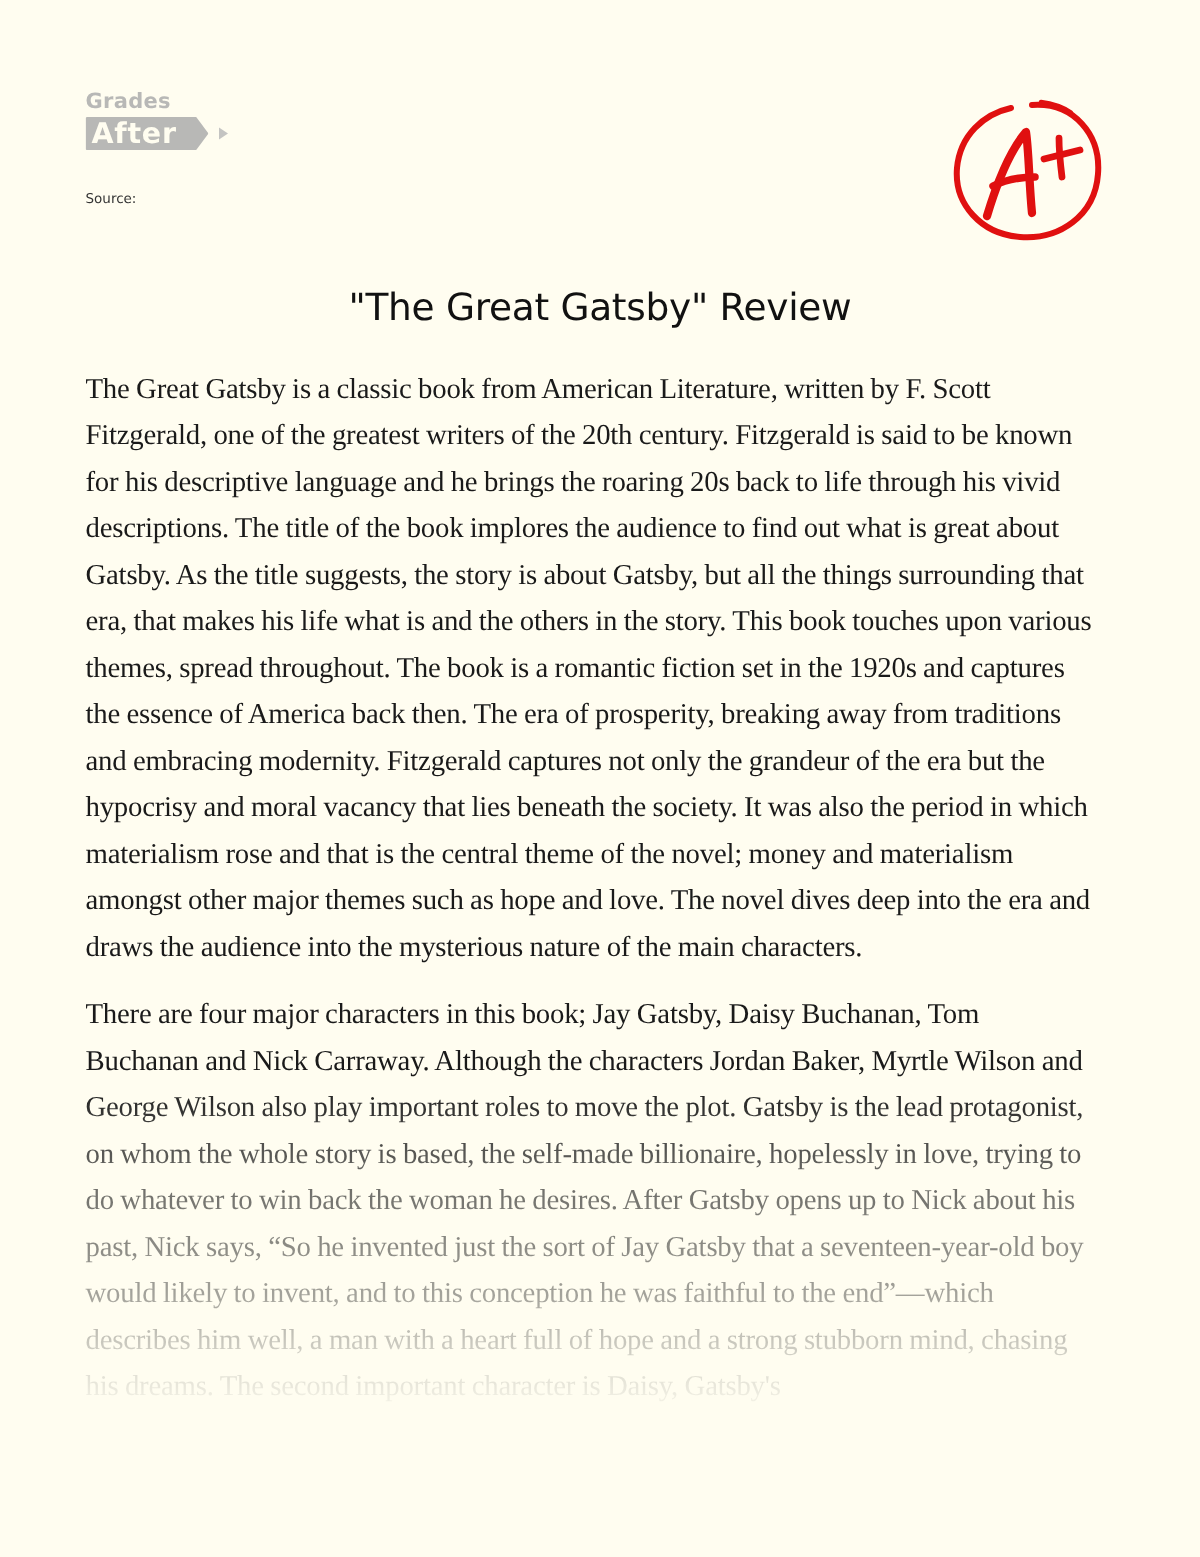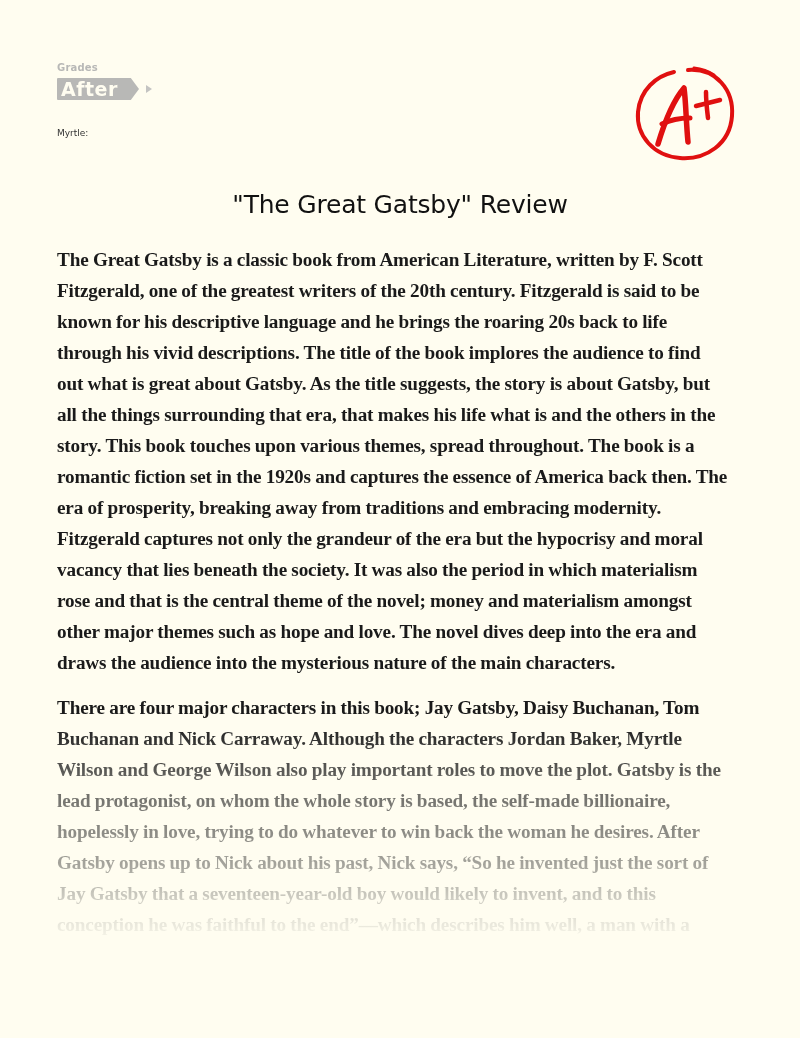--- a/index.html
+++ b/index.html
@@ -20,21 +20,21 @@
       top: 60px;
       width: 100px;
       height: 42px;
     }
     .logo-grades {
       position: absolute;
       left: 0;
       top: 0;
       font-family: "DejaVu Sans", "Liberation Sans", sans-serif;
       font-weight: bold;
-      font-size: 10px;
+      font-size: 14px;
       color: #b8b8b6;
       letter-spacing: 0.2px;
       line-height: 16px;
     }
     .logo-tag {
       position: absolute;
       left: 0;
       top: 18px;
       width: 82px;
       height: 22px;
@@ -97,21 +97,20 @@
       top: 244px;
       width: 690px;
     }
     .para {
       margin: 0 16px 14px 0;
       font-size: 19.2px;
       line-height: 31px;
       color: #1a1a1a;
       letter-spacing: -0.15px;
       word-spacing: -0.3px;
-      font-weight: bold;
     }
     .fade {
       position: absolute;
       left: 0;
       top: 720px;
       width: 800px;
       height: 318px;
       background: linear-gradient(to bottom,
         rgba(255,253,240,0) 0%,
         rgba(255,253,240,0.35) 20%,
@@ -125,21 +124,21 @@
 </head>
 <body>
 
 <div class="logo">
   <span class="logo-grades">Grades</span>
   <div class="logo-tag"></div>
   <span class="logo-fixer">After</span>
   <div class="logo-arrow"></div>
 </div>
 
-<div class="source">Myrtle:</div>
+<div class="source">Source:</div>
 
 <div class="grade-badge">
   <svg width="112" height="104" viewBox="0 0 112 104" xmlns="http://www.w3.org/2000/svg">
     <g fill="none" stroke="#e01010" stroke-linecap="round" stroke-linejoin="round">
 
       <path d="M60 8 C 88 6, 106 28, 104 54 C 102 82, 78 98, 52 96 C 26 94, 8 74, 10 50 C 12 28, 28 14, 46 10" stroke-width="4"></path>
       <path d="M66 6 C 74 7, 80 9, 86 13" stroke-width="3"></path>
 
       <path d="M30 82 C 36 62, 44 40, 56 26 C 58 40, 58 60, 60 80" stroke-width="5.5"></path>
       <path d="M34 62 C 42 58, 52 56, 62 56" stroke-width="5"></path>

